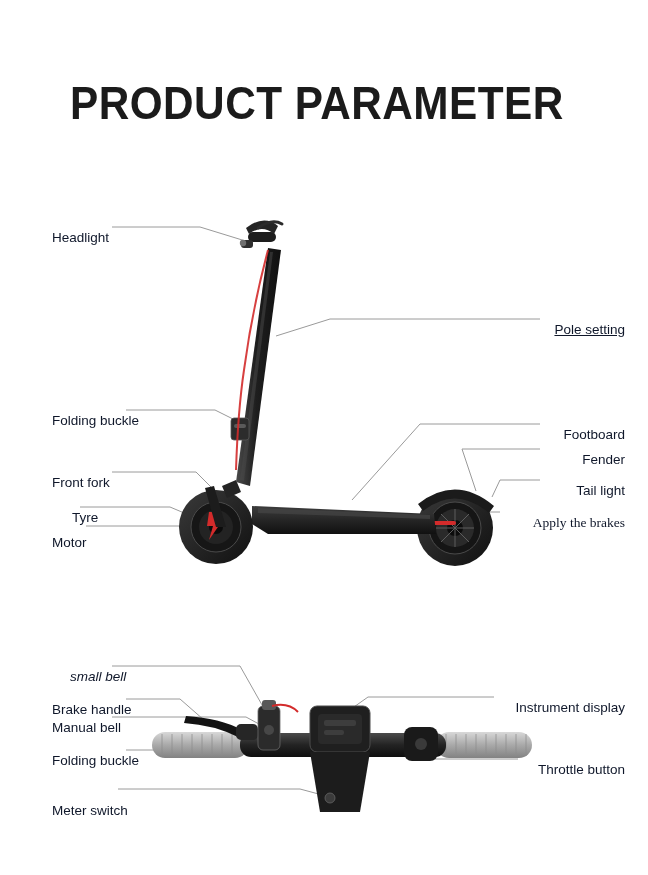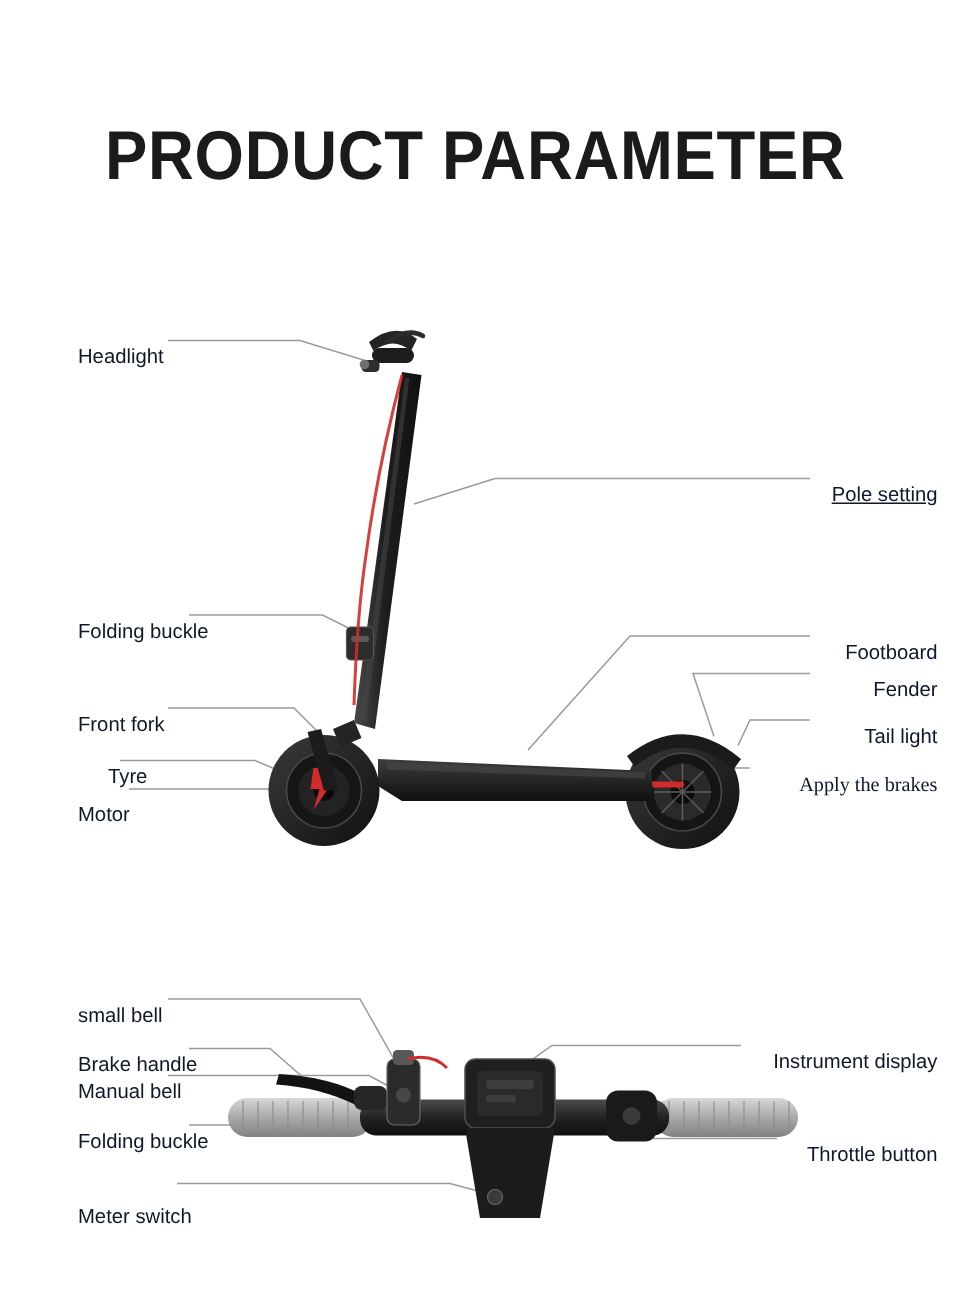--- a/index.html
+++ b/index.html
@@ -230,21 +230,21 @@
   <div class="label" style="left:52px; top:476px;">Front fork</div>
   <div class="label" style="left:52px; top:511px;margin-left:20px;">Tyre</div>
   <div class="label" style="left:52px; top:516px;margin-top:20px;">Motor</div>
 
   <div class="label right" style="right:23px; top:323px;text-decoration:underline;">Pole setting</div>
   <div class="label right" style="right:23px; top:428px;">Footboard</div>
   <div class="label right" style="right:23px; top:453px;">Fender</div>
   <div class="label right" style="right:23px; top:484px;">Tail light</div>
   <div class="label right" style="right:23px; top:516px;font-family:Liberation Serif, serif;">Apply the brakes</div>
 
-  <div class="label" style="left:52px; top:670px;">small bell</div>
+  <div class="label" style="left:70px; top:670px;font-style:italic;">small bell</div>
   <div class="label" style="left:52px; top:703px;">Brake handle</div>
   <div class="label" style="left:52px; top:721px;">Manual bell</div>
   <div class="label" style="left:52px; top:754px;">Folding buckle</div>
   <div class="label" style="left:52px; top:768px;margin-top:36px;">Meter switch</div>
 
   <div class="label right" style="right:23px; top:701px;text-align:right;">Instrument display</div>
   <div class="label right" style="right:23px; top:763px;">Throttle button</div>
 
 </div>
 

